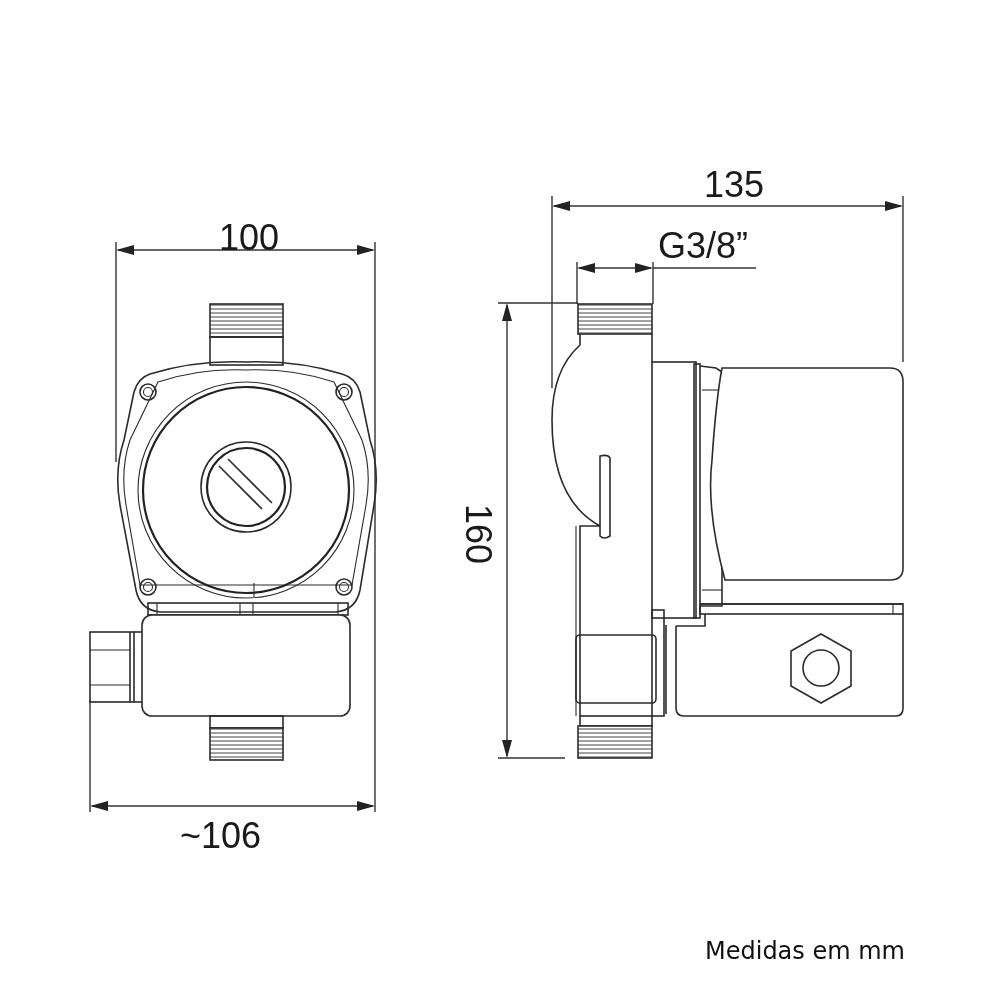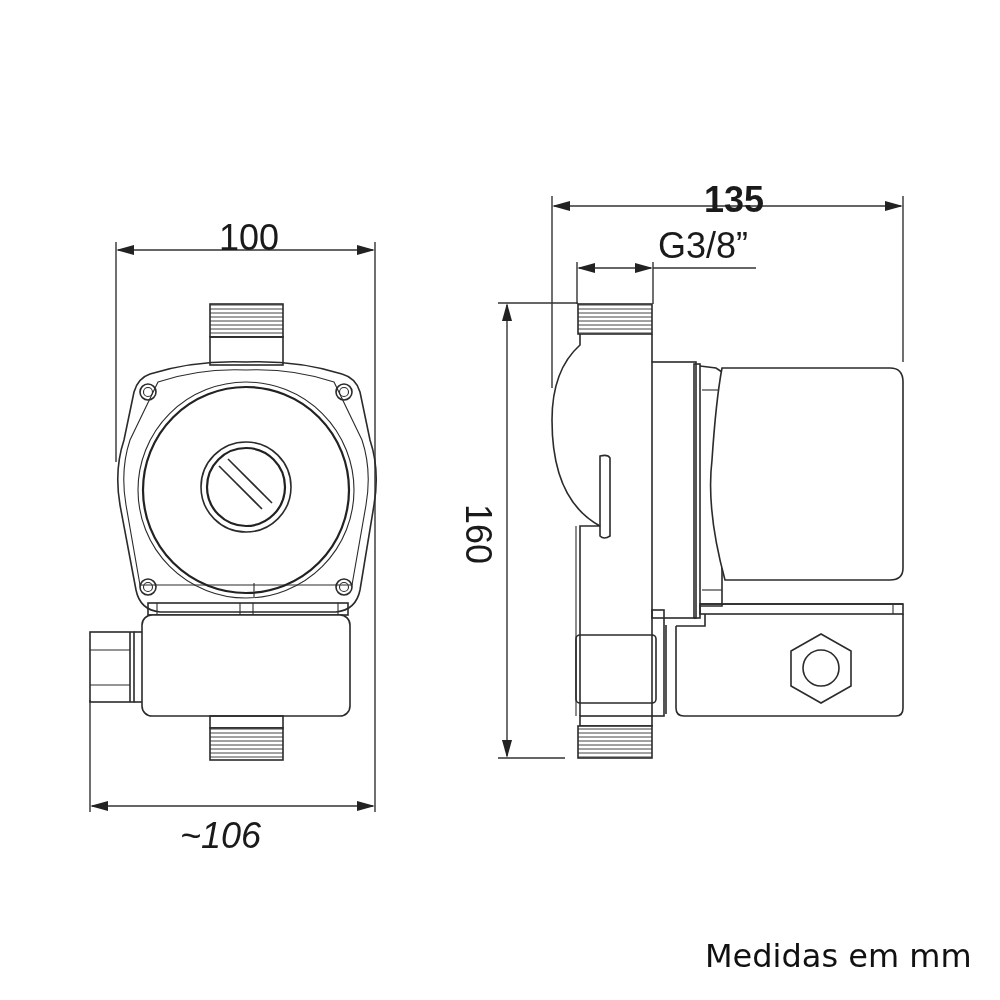--- a/index.html
+++ b/index.html
@@ -7,21 +7,21 @@
            font-family: "Liberation Sans", sans-serif; color: #1a1a1a; }
     svg.drawing { position: absolute; left: 0; top: 0; }
     .ln { stroke: #2b2b2b; stroke-width: 1.6; fill: none; }
     .ln-thin { stroke: #2b2b2b; stroke-width: 1.1; fill: none; }
     .ln-bold { stroke: #222; stroke-width: 2.2; fill: none; }
     .dim { stroke: #333; stroke-width: 1.4; fill: none; }
     .arrow { fill: #222; stroke: none; }
     .fill-w { fill: #ffffff; }
     .dim-label { position: absolute; font-family: "Liberation Sans", sans-serif;
                  font-size: 36px; color: #1a1a1a; line-height: 1; white-space: nowrap; }
-    .note { position: absolute; font-family: "DejaVu Sans", sans-serif; font-size: 32px;
+    .note { position: absolute; font-family: "DejaVu Sans", sans-serif; font-size: 24px;
             color: #111; white-space: nowrap; }
   </style>
 </head>
 <body>
 
 <svg class="drawing" width="1000" height="1000" viewBox="0 0 1000 1000" xmlns="http://www.w3.org/2000/svg">
   <defs>
     <pattern id="thread" width="4" height="4" patternUnits="userSpaceOnUse">
       <rect width="4" height="4" fill="#fff"></rect>
       <line x1="0" y1="1" x2="4" y2="1" stroke="#444" stroke-width="1"></line>
@@ -142,18 +142,18 @@
       <polygon class="ln" points="821,634 851,651 851,686 821,703 791,686 791,651"></polygon>
       <circle class="ln" cx="821" cy="668" r="18"></circle>
     </g>
 
     <rect class="ln" x="580" y="716" width="72" height="10"></rect>
     <rect x="578" y="726" width="74" height="32" fill="url(#thread)" stroke="#2b2b2b" stroke-width="1.6"></rect>
   </g>
 </svg>
 
 <div class="dim-label" style="left:219px; top:220px;">100</div>
-<div class="dim-label" style="left:180px; top:818px;font-style:italic;">~106</div>
-<div class="dim-label" style="left:704px; top:182px;font-weight:bold;">135</div>
+<div class="dim-label" style="left:180px; top:818px;">~106</div>
+<div class="dim-label" style="left:704px; top:167px;">135</div>
 <div class="dim-label" style="left:658px; top:228px;">G3/8”</div>
 <div class="dim-label" style="left:448px; top:516px; transform: rotate(90deg); transform-origin: center;">160</div>
 
 <div class="note" style="left:705px; top:937px;">Medidas em mm</div>
 
 </body></html>

